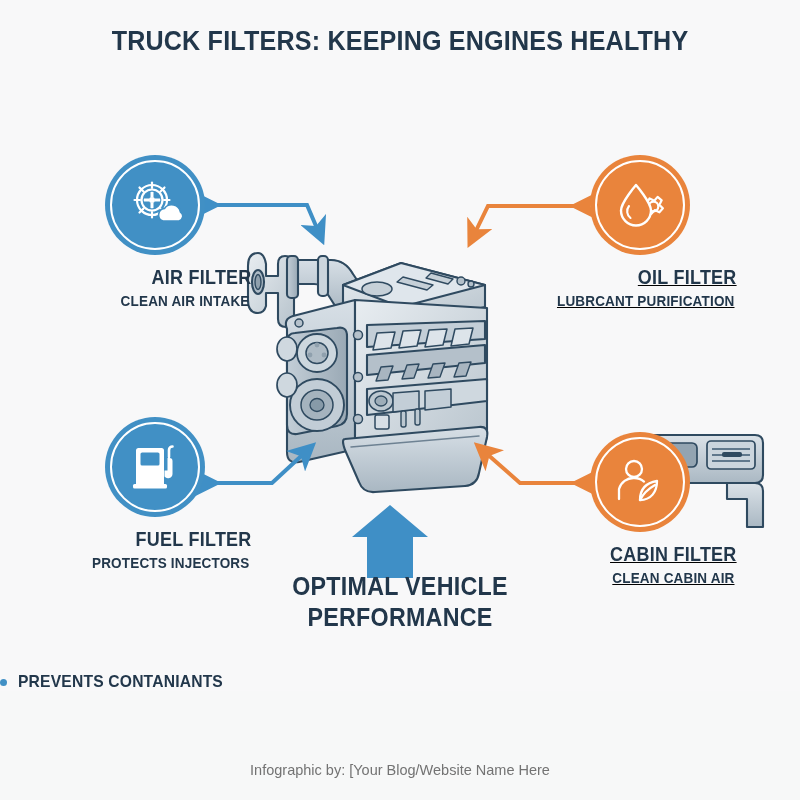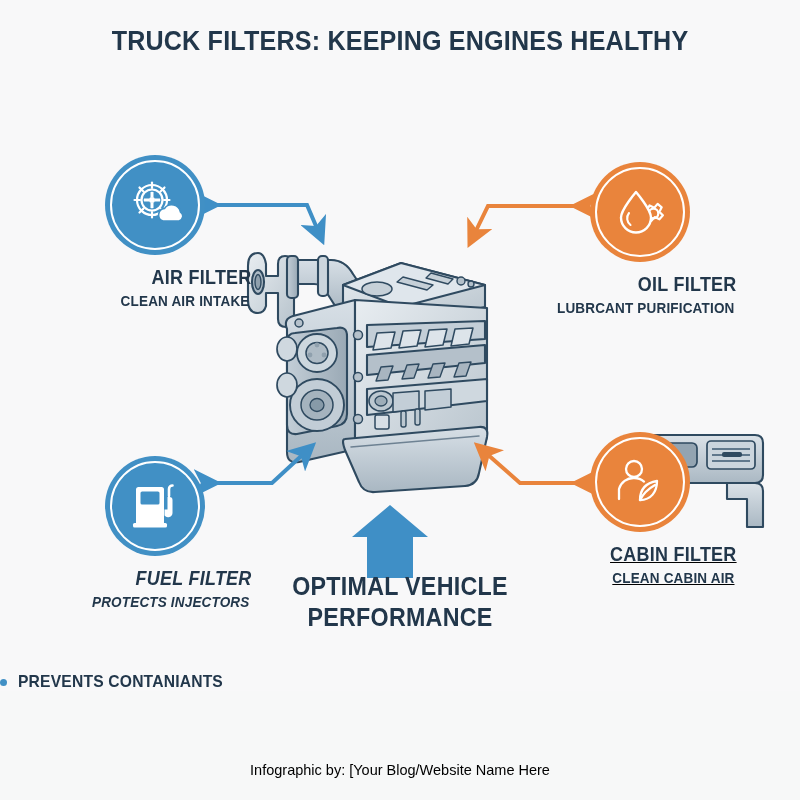--- a/index.html
+++ b/index.html
@@ -88,22 +88,22 @@
     font-weight: 700;
     color: #22374b;
     letter-spacing: 0.2px;
     font-family: "Liberation Sans Narrow", "Liberation Sans", sans-serif;
     transform: scaleX(0.90);
     white-space: nowrap;
   }
 
   
   #node-air    { left: 50px;  top: 155px; }
-  #node-oil    { left: 535px; top: 162px; }
-  #node-fuel   { left: 50px;  top: 456px; font-style: italic; }
+  #node-oil    { left: 535px; top: 155px; text-decoration: underline; }
+  #node-fuel   { left: 50px;  top: 417px; }
   #node-cabin  { left: 535px; top: 432px; text-decoration: underline; }
 
   
   #engine-art {
     position: absolute;
     left: 225px;
     top: 225px;
     width: 295px;
     height: 275px;
   }
@@ -176,21 +176,21 @@
     white-space: nowrap;
   }
 
   .footer {
     position: absolute;
     left: 0;
     top: 762px;
     width: 800px;
     text-align: center;
     font-size: 14.5px;
-    color: #000000;
+    color: #737373;
     font-family: "Liberation Sans Narrow", "Liberation Sans", sans-serif;
     white-space: nowrap;
   }
 </style>
 </head>
 <body>
 
 <div id="canvas">
 
   <div class="title">TRUCK FILTERS: KEEPING ENGINES HEALTHY</div>

